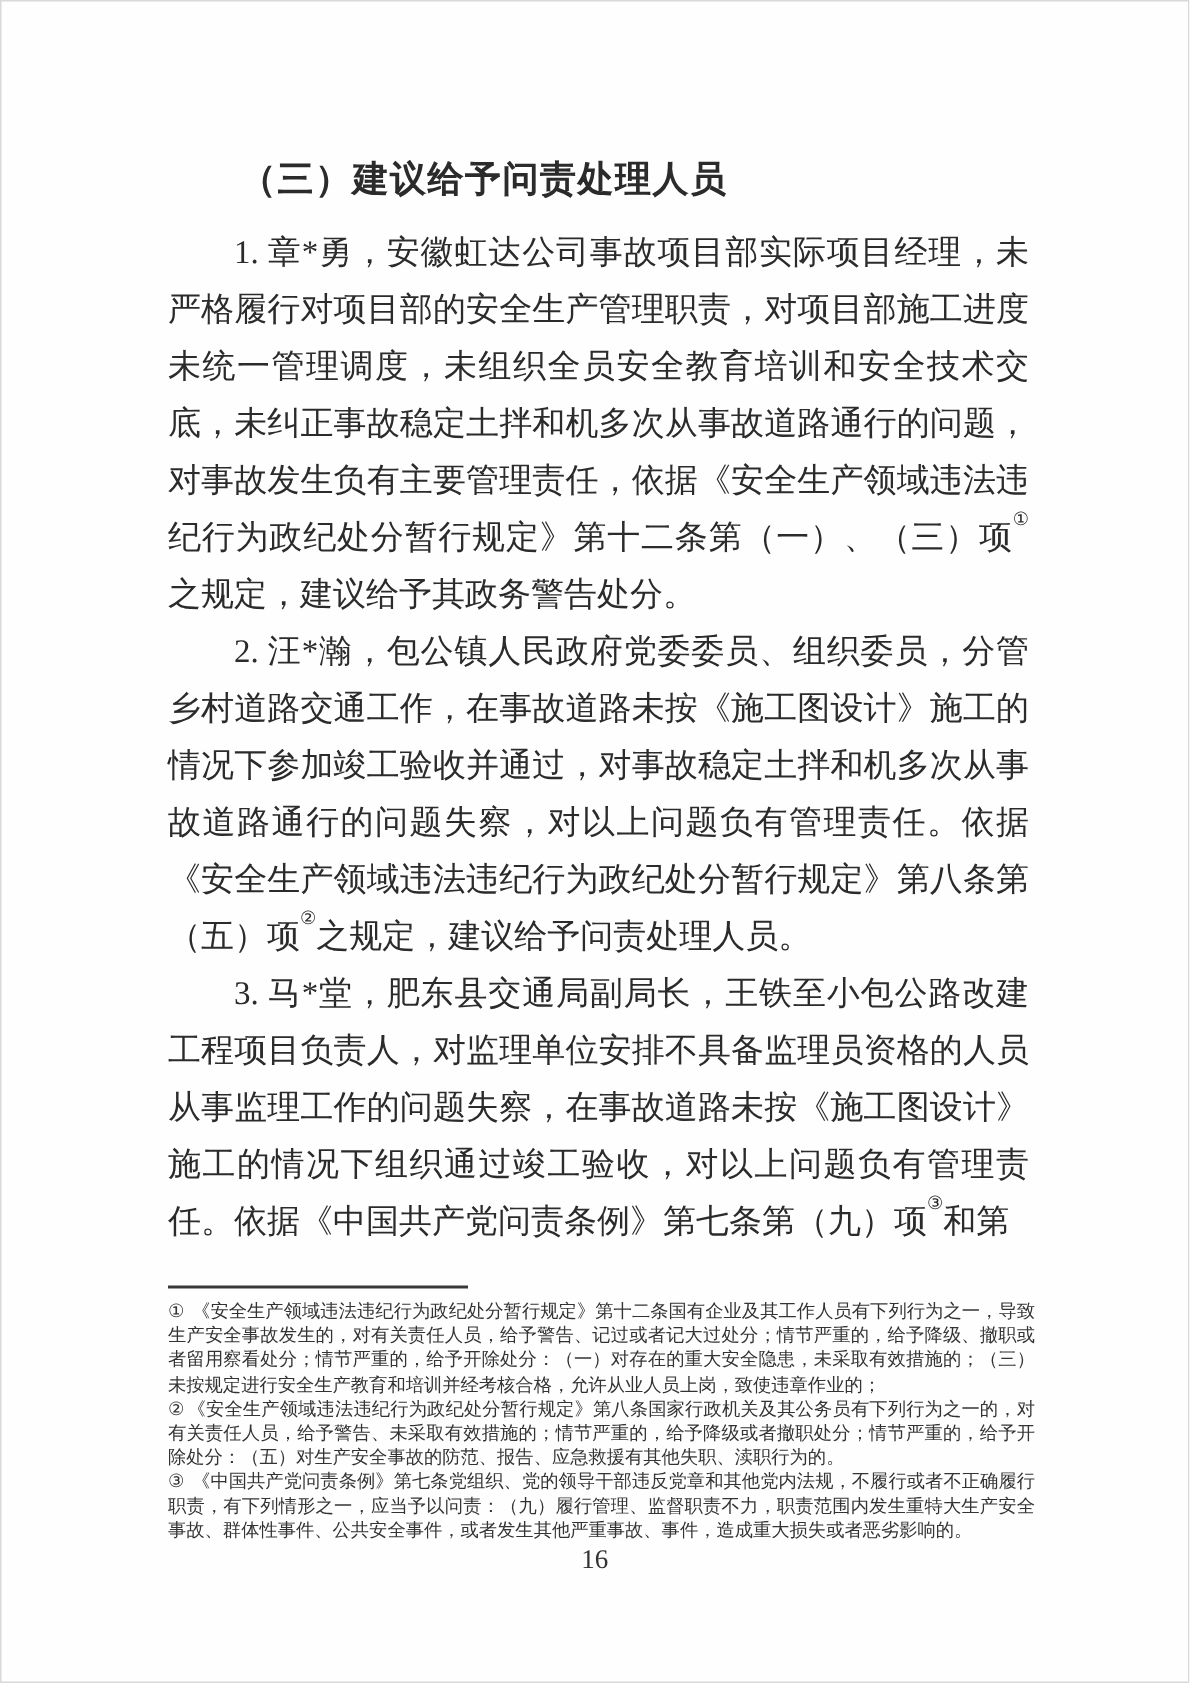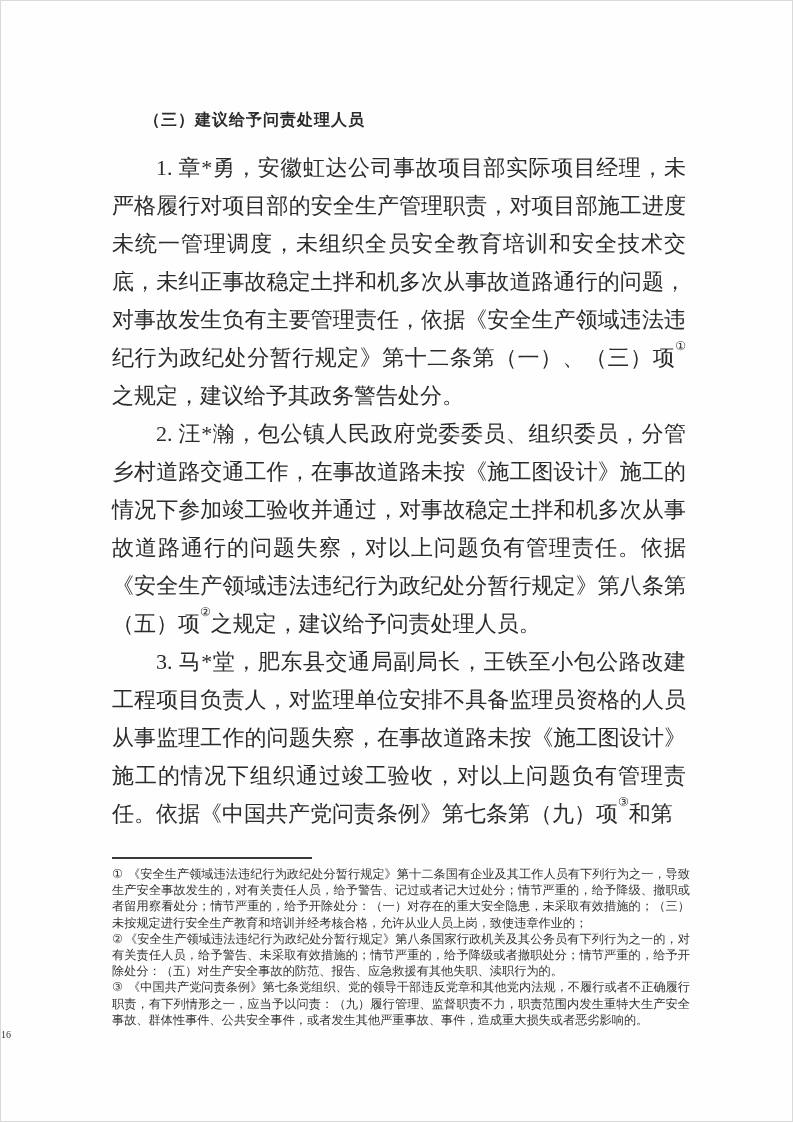--- a/index.html
+++ b/index.html
@@ -22,21 +22,21 @@
     position: absolute;
     left: 111px;
     top: 100px;
     width: 574px;
     font-size: 22px;
     line-height: 38px;
     text-align: justify;
     text-justify: inter-ideograph;
   }
   .section-heading {
-    font-size: 16px;
+    font-size: 24px;
     font-weight: 700;
     margin: 0 0 10px 0;
     text-indent: 2em;
     letter-spacing: 1px;
   }
   .body-para {
     margin: 0;
     text-indent: 2em;
   }
   .fn-ref {
@@ -67,21 +67,22 @@
     margin: 0;
   }
   .fn-marker {
     margin-right: 2px;
   }
   .page-number {
     position: absolute;
     top: 1028px;
     left: 0;
     width: 100%;
-    font-size: 10px;
+    text-align: center;
+    font-size: 18px;
     color: #333333;
   }
 </style>
 </head>
 <body>
 
 <div class="page">
 
   <div class="content">
     <h2 class="section-heading">（三）建议给予问责处理人员</h2>

